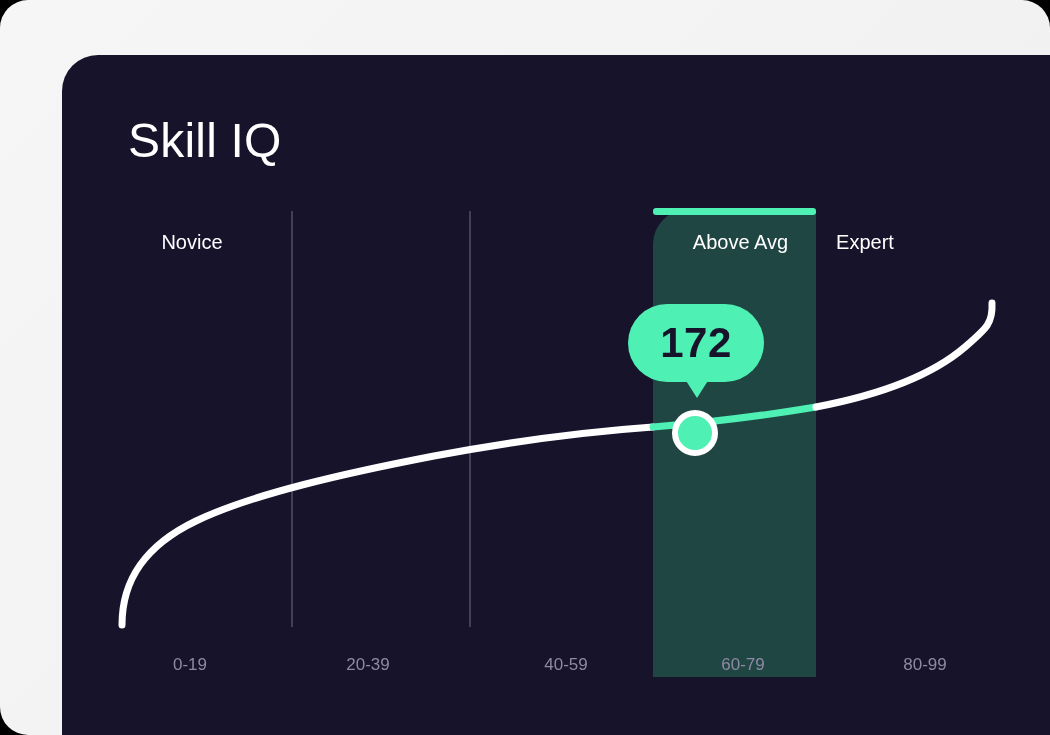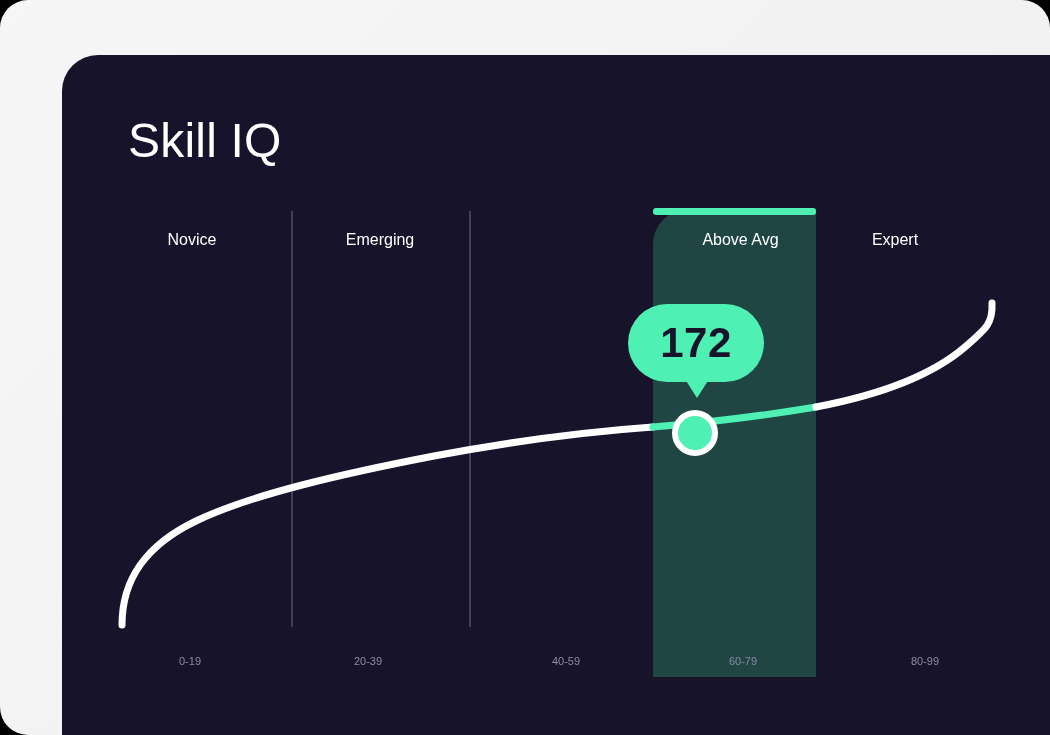--- a/index.html
+++ b/index.html
@@ -92,47 +92,47 @@
     height: 416px;
     background: #443f58;
   }
   .divider.d1 { left: 229px; }
   .divider.d2 { left: 407px; }
 
   
   .cat-label {
     position: absolute;
     top: 175px;
-    font-size: 16px;
+    font-size: 20px;
     font-weight: 400;
     color: #ffffff;
     white-space: nowrap;
     text-align: center;
     line-height: 1.25;
   }
   .cat-0 { left: 40px;  width: 180px; }
   .cat-1 { left: 238px; width: 160px; }
   .cat-2 { left: 416px; width: 168px; }
   .cat-3 { left: 591px; width: 163px; margin-left: 6px; }
-  .cat-4 { left: 748px; width: 170px; }
+  .cat-4 { left: 718px; width: 170px; }
 
   
   .curve-layer {
     position: absolute;
     left: 0;
     top: 0;
     width: 988px;
     height: 680px;
   }
 
   
   .axis-label {
     position: absolute;
     top: 600px;
-    font-size: 11px;
+    font-size: 17px;
     font-weight: 400;
     color: #8e8aa3;
     white-space: nowrap;
     text-align: center;
   }
   .ax-0 { left: 58px;  width: 140px; }
   .ax-1 { left: 236px; width: 140px; }
   .ax-2 { left: 434px; width: 140px; }
   .ax-3 { left: 611px; width: 140px; }
   .ax-4 { left: 793px; width: 140px; }
@@ -201,21 +201,20 @@
 
       <div class="chart-title">Skill IQ</div>
 
       <div class="highlight-band"></div>
       <div class="highlight-cap"></div>
 
       <div class="divider d1"></div>
       <div class="divider d2"></div>
 
       <div class="cat-label cat-0">Novice</div>
-      <div class="cat-label cat-1">Emerging</div>
       <div class="cat-label cat-3">Above Avg</div>
       <div class="cat-label cat-4">Expert</div>
 
       <svg class="curve-layer" viewBox="0 0 988 680" preserveAspectRatio="none">
 
         <path d="M 60 570
                  C 60 524, 84 490, 134 466
                  C 190 439, 284 418, 372 401
                  C 452 386, 520 377, 591 372" fill="none" stroke="#ffffff" stroke-width="7" stroke-linecap="round" stroke-linejoin="round"></path>
 

